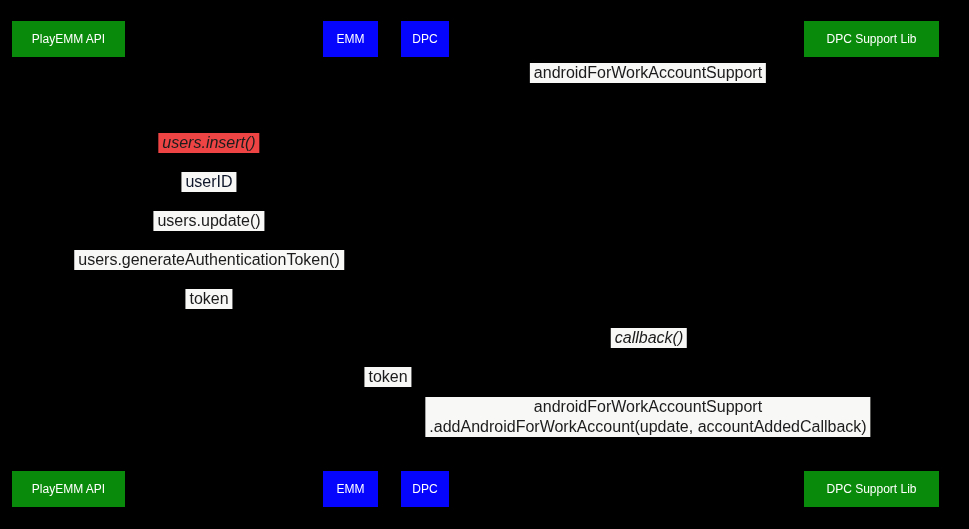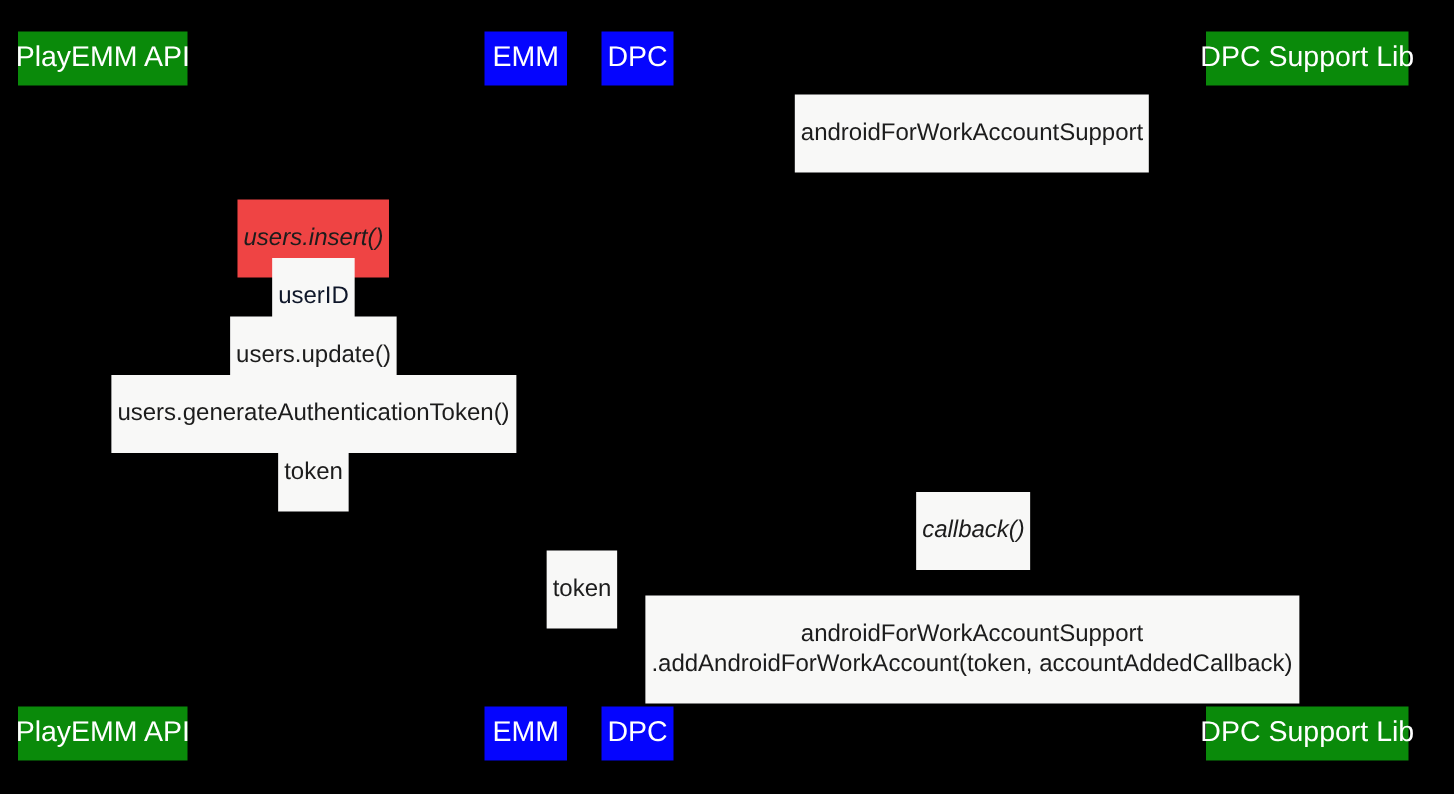--- a/index.html
+++ b/index.html
@@ -15,31 +15,31 @@
     overflow: hidden;
     font-family: "Liberation Sans", sans-serif;
   }
   .actor {
     position: absolute;
     height: 36px;
     display: flex;
     align-items: center;
     justify-content: center;
     color: #ffffff;
-    font-size: 19px;
+    font-size: 12px;
     white-space: nowrap;
     box-sizing: border-box;
   }
   .message {
     position: absolute;
     transform: translateX(-50%);
     text-align: center;
     font-size: 16px;
     line-height: 20px;
-    padding: 16px 4px;
+    padding: 0 4px;
     white-space: nowrap;
   }
   .message .msg-line {
     display: block;
   }
 </style>
 </head>
 <body>
 
 <div id="stage" style="background: rgb(0, 0, 0);">
@@ -70,15 +70,15 @@
       <span class="msg-line">token</span>
     </div>
     <div class="message" style="left: 649px; top: 328px; background: rgb(248, 248, 247); color: rgb(28, 28, 28); font-style: italic;">
       <span class="msg-line">callback()</span>
     </div>
     <div class="message" style="left: 388px; top: 367px; background: rgb(248, 248, 247); color: rgb(28, 28, 28);">
       <span class="msg-line">token</span>
     </div>
     <div class="message" style="left: 648px; top: 397px; background: rgb(248, 248, 247); color: rgb(28, 28, 28);">
       <span class="msg-line">androidForWorkAccountSupport</span>
-      <span class="msg-line">.addAndroidForWorkAccount(token, accountAddedCallback)</span>
+      <span class="msg-line">.addAndroidForWorkAccount(update, accountAddedCallback)</span>
     </div>
   </div>
 
 </body></html>

